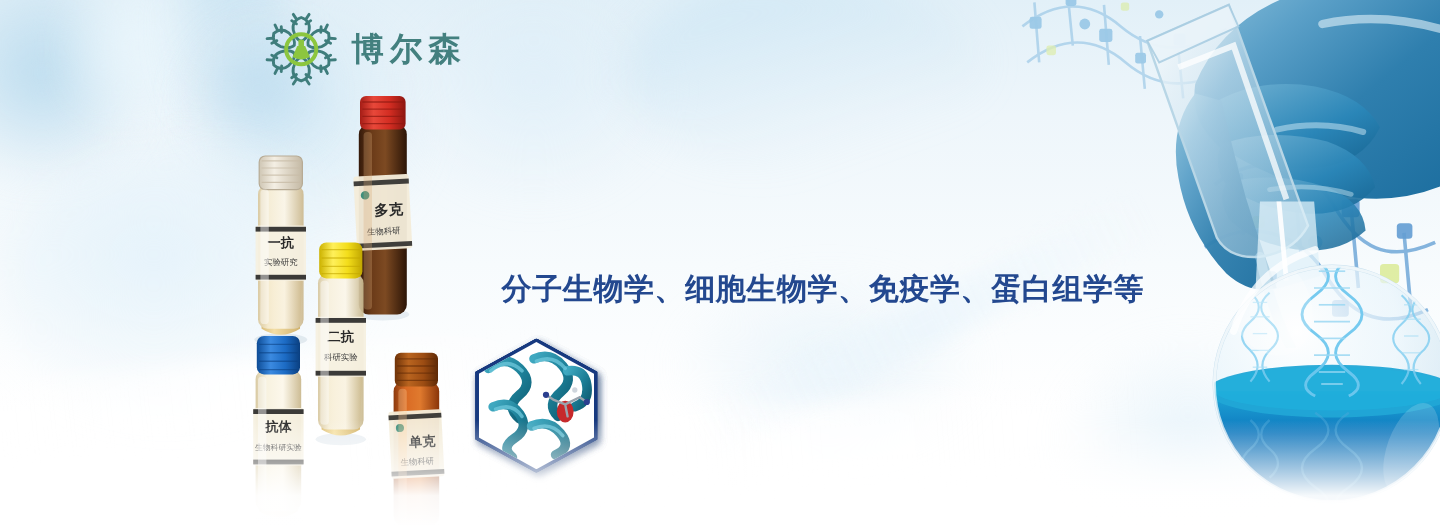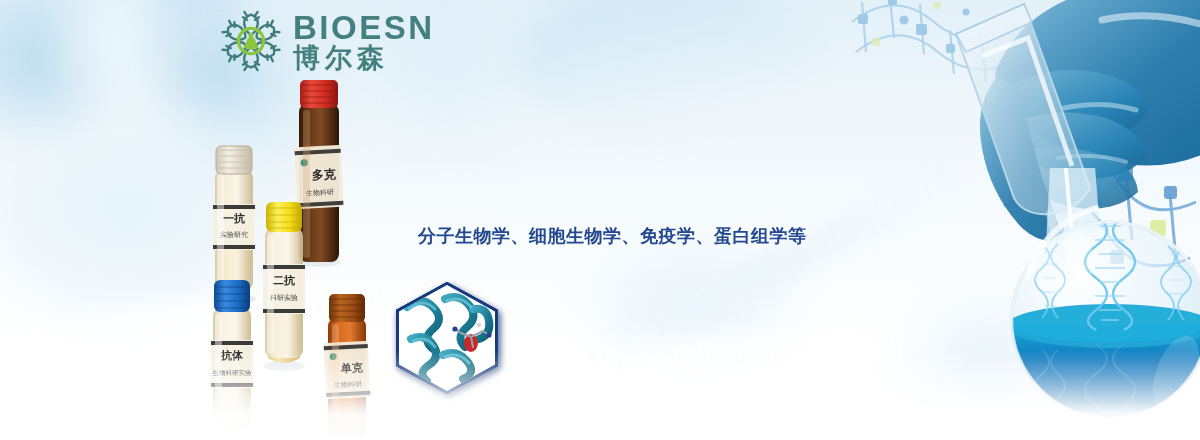--- a/index.html
+++ b/index.html
@@ -99,21 +99,21 @@
     font-size:58px;
     font-weight:bold;
     letter-spacing:1px;
     color:#1c3e86;
     white-space:nowrap;
     text-shadow:0 1px 2px rgba(255,255,255,.6);
   }
   .subhead {
     position:absolute;
     left:418px; top:224px;
-    font-size:18px;
+    font-size:25px;
     font-weight:bold;
     letter-spacing:.5px;
     color:#23488f;
     white-space:nowrap;
   }
 
   
   .hex-row {
     position:absolute;
     left:396px; top:282px;
@@ -347,21 +347,21 @@
       </g>
 
       <ellipse cx="58" cy="86" rx="34" ry="44" fill="#ffffff" opacity=".28" transform="rotate(-25 58 86)"></ellipse>
       <ellipse cx="176" cy="206" rx="20" ry="40" fill="#ffffff" opacity=".16" transform="rotate(20 176 206)"></ellipse>
     </g>
 
     <circle cx="110" cy="152" r="98" fill="none" stroke="#ffffff" stroke-width="2.5" opacity=".7"></circle>
     <path d="M28 108 Q44 56 96 40" stroke="#ffffff" stroke-width="6" fill="none" opacity=".75" stroke-linecap="round"></path>
   </svg>
 
-  <div class="vial" style="left:206px; top:144px;">
+  <div class="vial" style="left:206px; top:128px;">
     <svg width="56" height="160" viewBox="0 0 56 160">
       <defs>
         <linearGradient id="v1body" x1="0" y1="0" x2="1" y2="0">
           <stop offset="0%" stop-color="#d9c79c"></stop>
           <stop offset="22%" stop-color="#f6ecd2"></stop>
           <stop offset="58%" stop-color="#fbf5e6"></stop>
           <stop offset="100%" stop-color="#cbb78c"></stop>
         </linearGradient>
         <linearGradient id="v1cap" x1="0" y1="0" x2="1" y2="0">
           <stop offset="0%" stop-color="#cfc6b4"></stop>
@@ -577,21 +577,20 @@
           <path d="M44 12 L40 6 M44 18 L38 14 M56 12 L60 6 M56 18 L62 14"></path>
         </g>
       </g>
       <circle cx="50" cy="50" r="19" fill="none" stroke="#8cc63f" stroke-width="5"></circle>
       <g fill="#8cc63f">
         <rect x="46.5" y="38" width="7" height="9" rx="1"></rect>
         <path d="M45 46 L55 46 L61 60 Q50 66 39 60 Z"></path>
       </g>
     </svg>
     <div class="logo-text">
-      <div class="logo-en">BIOESN</div>
       <div class="logo-cn">博尔森</div>
     </div>
   </div>
 
   <div class="subhead">分子生物学、细胞生物学、免疫学、蛋白组学等</div>
 
   <div class="hex-row">
 
     <div class="hex-shadow">
       <div class="hex">

